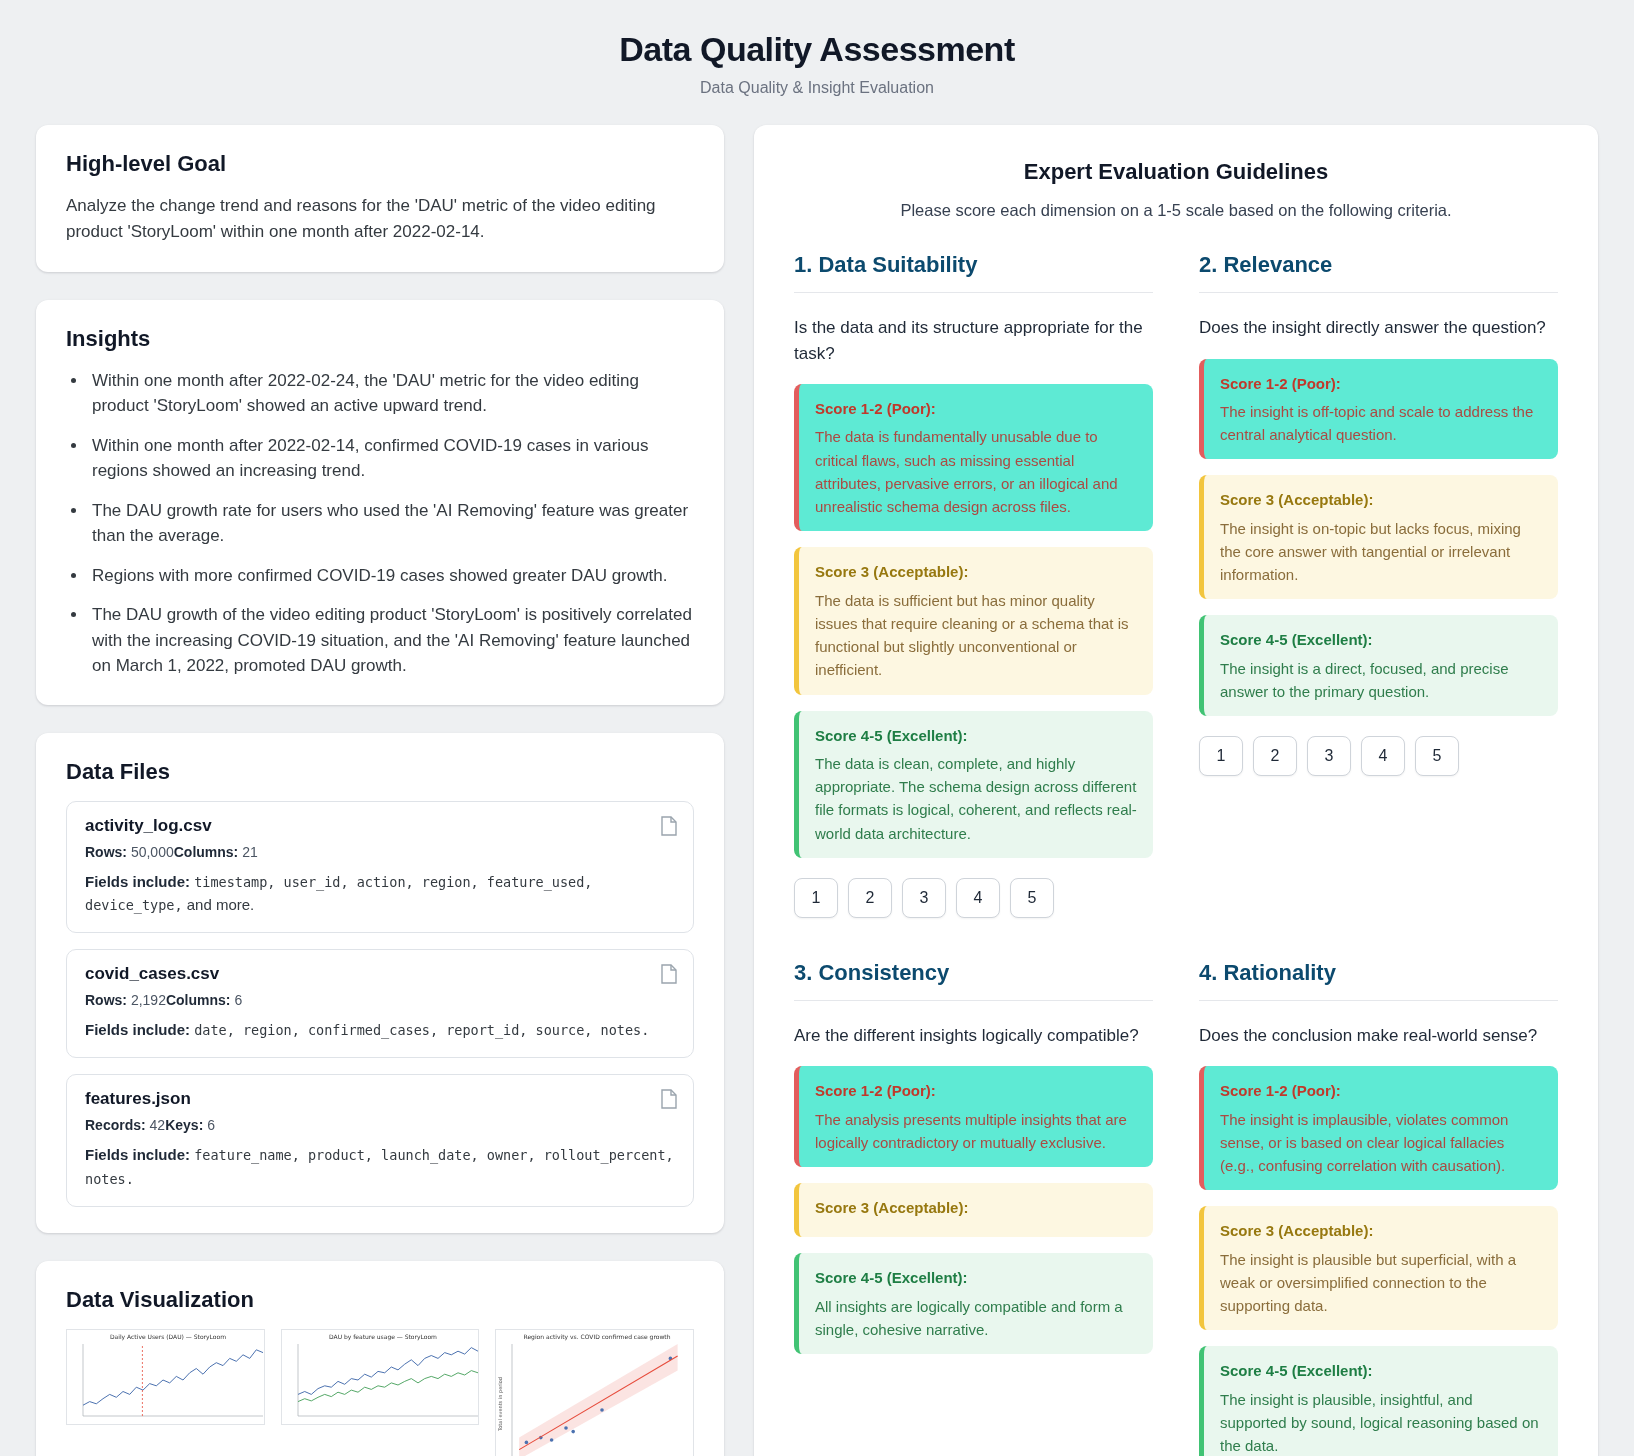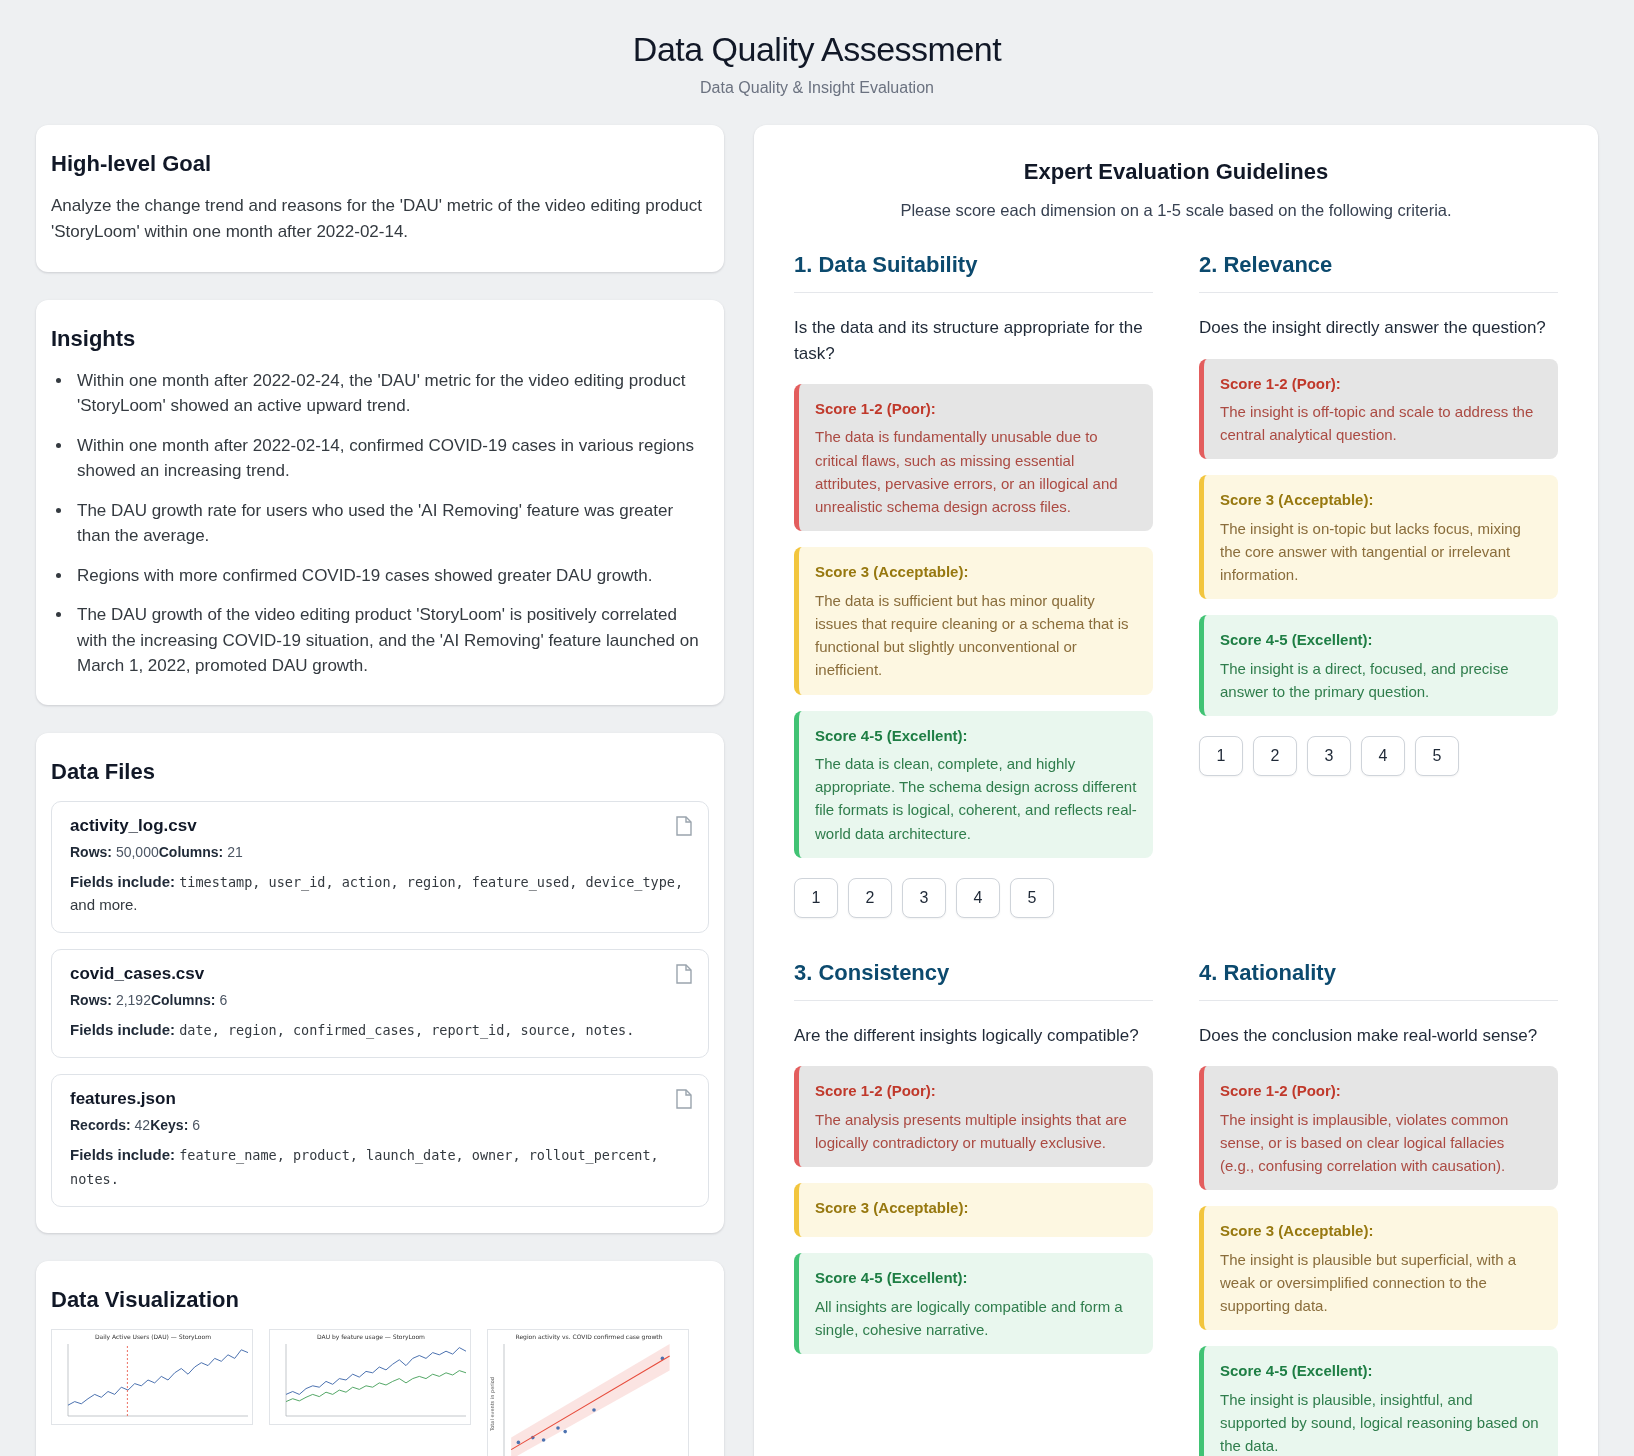--- a/index.html
+++ b/index.html
@@ -5,30 +5,30 @@
   * { box-sizing: border-box; }
   body {
     margin: 0;
     background: #eef0f2;
     font-family: "Liberation Sans", "DejaVu Sans", sans-serif;
     color: #212529;
   }
   .page { max-width: 1634px; margin: 0 auto; padding: 20px 36px 56px; }
 
   header { text-align: center; margin-bottom: 28px; }
-  h1 { font-size: 34px; font-weight: normal; margin: 10px 0 10px; color: #111827; letter-spacing: -0.5px; }
+  h1 { font-size: 34px; font-weight: bold; margin: 10px 0 10px; color: #111827; letter-spacing: -0.5px; }
   .subtitle { font-size: 16px; color: #6b7280; margin: 0; }
 
   .layout { display: grid; grid-template-columns: 688px 1fr; gap: 30px; align-items: start; }
 
   .card {
     background: #fff;
     border-radius: 12px;
     box-shadow: 0 1px 2px rgba(16,24,40,.06), 0 1px 3px rgba(16,24,40,.10);
-    padding: 26px 15px;
+    padding: 26px 30px;
   }
   .col-left > .card { margin-bottom: 28px; }
   .card h2 { font-size: 22px; margin: 0 0 16px; color: #111827; }
 
   .goal-text { font-size: 17px; line-height: 1.55; margin: 0; color: #343a40; }
 
   .insights ul { margin: 0; padding-left: 22px; }
   .insights li { font-size: 17px; line-height: 1.5; margin-bottom: 14px; color: #343a40; padding-left: 4px; }
   .insights li:last-child { margin-bottom: 0; }
 
@@ -48,21 +48,21 @@
   .g-title { text-align: center; font-size: 26px; font-weight: bold; margin: 4px 0 18px; color: #111827; }
   .g-sub { text-align: center; font-size: 16.5px; color: #374151; margin: 0 0 32px; }
   .dims { display: grid; grid-template-columns: 1fr 1fr; column-gap: 46px; row-gap: 42px; }
 
   .dim h3 { font-size: 22px; font-weight: bold; margin: 0; padding-bottom: 14px; border-bottom: 1px solid #e5e7eb; color: #0c4a6e; }
   .dim .q { font-size: 17px; line-height: 1.5; margin: 22px 0 18px; color: #1f2937; }
 
   .band { border-radius: 8px; padding: 13px 16px; margin-bottom: 16px; font-size: 15px; line-height: 1.55; }
   .band-title { font-weight: bold; margin-bottom: 5px; }
   .band-text strong { font-weight: normal; }
-  .band.poor { background: #e5e5e5; border-left: 5px solid #e35d5d; }
+  .band.poor { background: #5eead4; border-left: 5px solid #e35d5d; }
   .band.poor .band-title { color: #c0392b; }
   .band.poor .band-text { color: #ab4a42; }
   .band.ok   { background: #fdf7e1; border-left: 5px solid #f2c53d; }
   .band.ok   .band-title { color: #97780f; }
   .band.ok   .band-text { color: #8a6d3b; }
   .band.good { background: #e9f7ee; border-left: 5px solid #41c374; }
   .band.good .band-title { color: #1e7e44; }
   .band.good .band-text { color: #2f7d4c; }
 
   .ratings { display: flex; gap: 10px; margin-top: 20px; }

